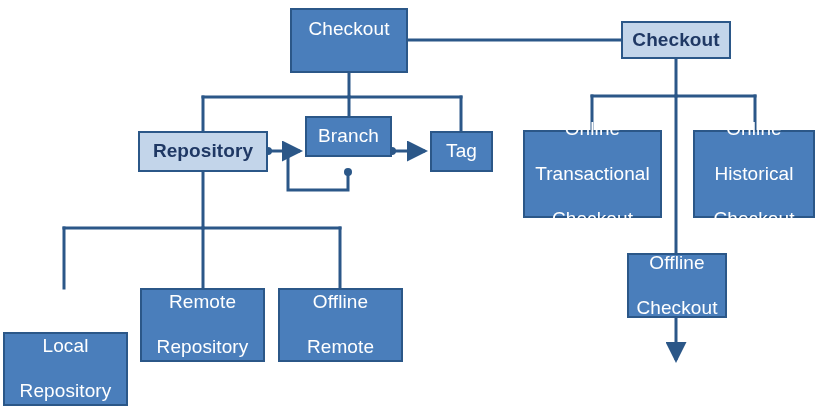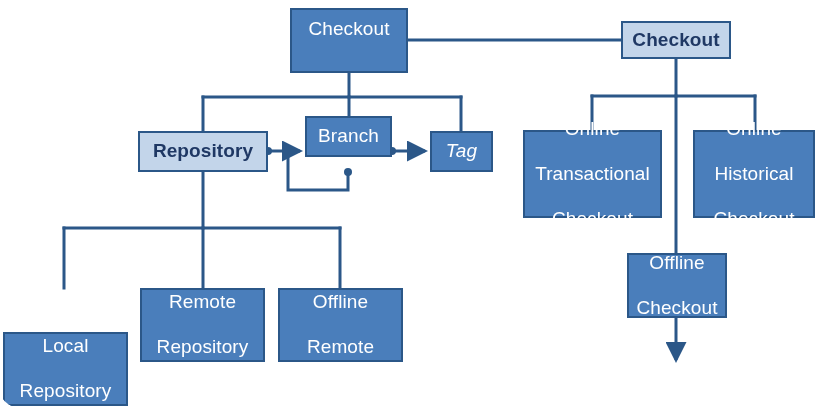--- a/index.html
+++ b/index.html
@@ -7,21 +7,20 @@
     padding: 0;
     background: #ffffff;
   }
   #diagram {
     position: relative;
     width: 819px;
     height: 407px;
     background: #ffffff;
     font-family: "Liberation Sans", sans-serif;
     overflow: hidden;
-    border-radius: 18px;
   }
   #edges {
     position: absolute;
     left: 0;
     top: 0;
     width: 819px;
     height: 407px;
   }
   .node {
     position: absolute;
@@ -108,21 +107,21 @@
   </div>
 
   <div class="node light" style="left:138px; top:131px; width:130px; height:41px;">
     <span>Repository</span>
   </div>
 
   <div class="node" style="left:305px; top:116px; width:87px; height:41px;">
     <span>Branch</span>
   </div>
 
-  <div class="node" style="left:430px; top:131px; width:63px; height:41px;font-style:italic;">
+  <div class="node" style="left:430px; top:131px; width:63px; height:41px;">
     <span>Tag</span>
   </div>
 
   <div class="node" style="left:523px; top:130px; width:139px; height:88px;">
     <span><span>Online</span><br><span>Transactional</span><br><span>Checkout</span></span>
   </div>
 
   <div class="node" style="left:693px; top:130px; width:122px; height:88px;">
     <span><span>Online</span><br><span>Historical</span><br><span>Checkout</span></span>
   </div>

